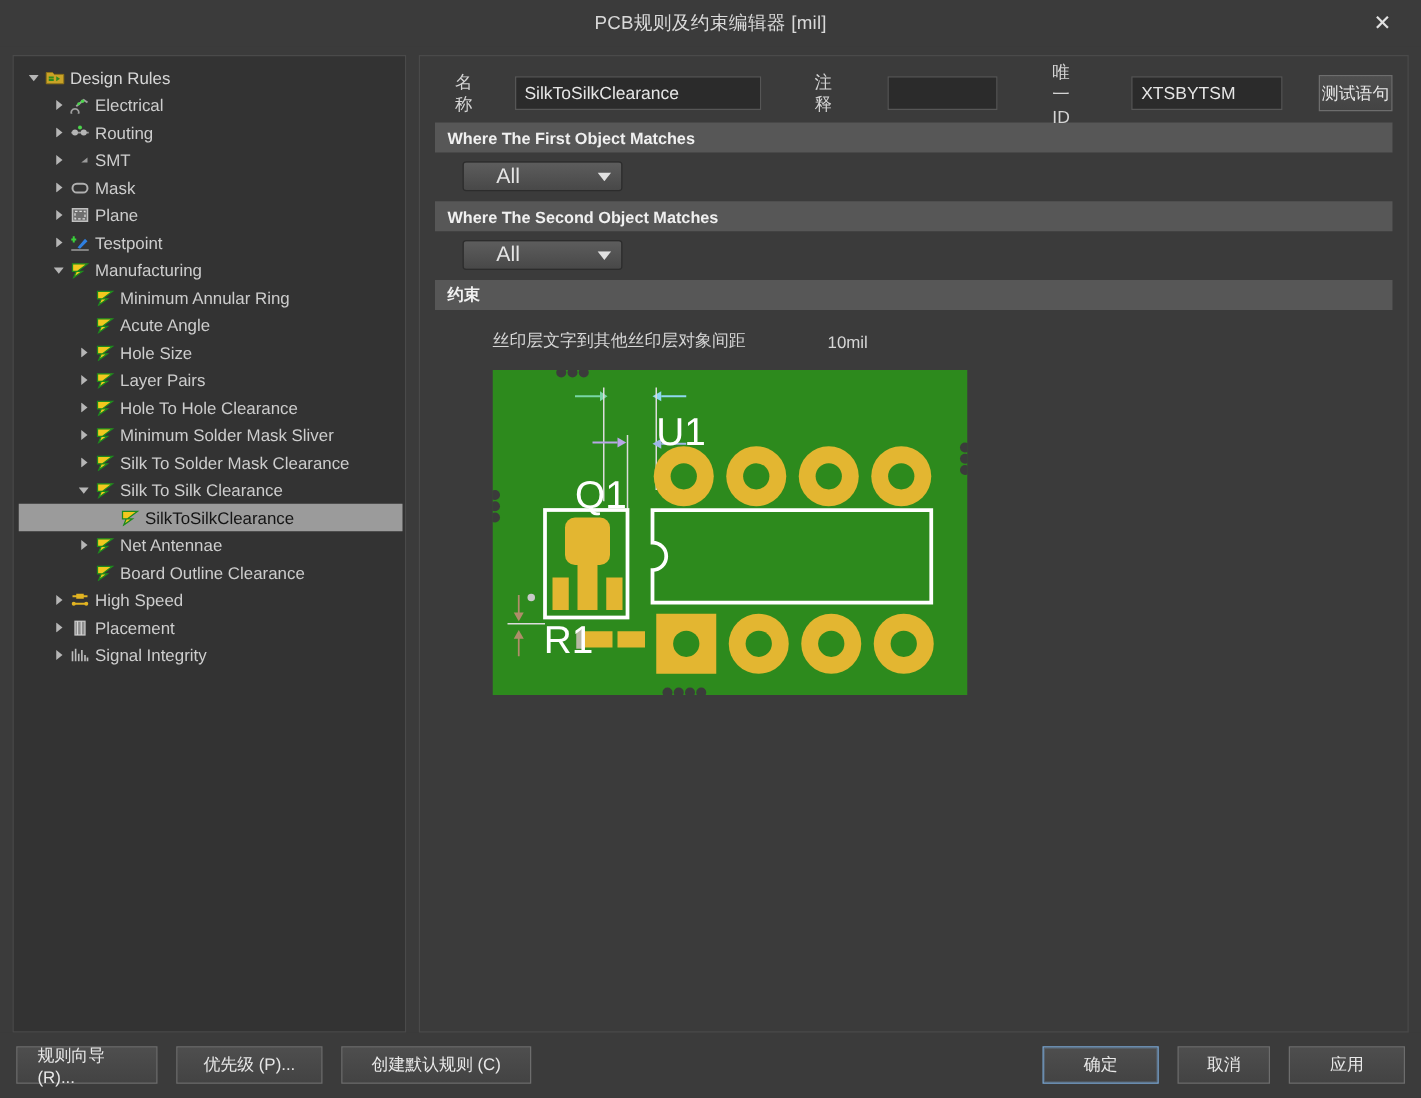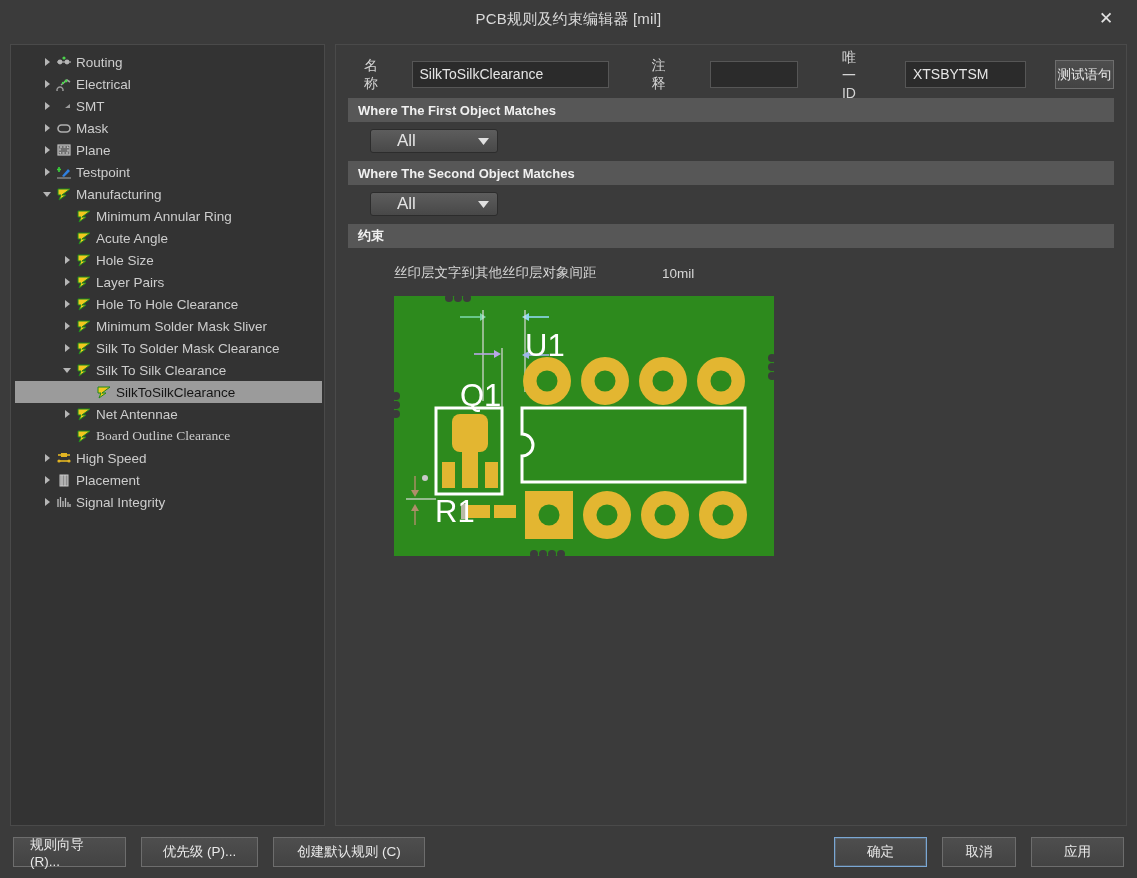--- a/index.html
+++ b/index.html
@@ -102,20 +102,51 @@
 
   <div class="titlebar">
     <div class="title">PCB规则及约束编辑器 [mil]</div>
     <div class="closebtn">✕</div>
   </div>
 
   <div class="content">
 
     <div class="treepanel">
       <div class="tree" id="tree">
+          <div class="node" style="padding-left: 4px;">
+            <span class="exp">
+              <svg width="8" height="8" viewBox="0 0 8 8">
+                <path fill="#b6b6b6" d="M0 2 L8 2 L4 7 Z"></path>
+              </svg>
+            </span>
+            <span class="ic">
+              <svg width="16" height="14" viewBox="0 0 16 14">
+                <path d="M1 3 h5 l1.5 1.5 H15 V12 H1 Z" fill="#c9a227" stroke="#8f7316" stroke-width="0.8"></path>
+                <path d="M3 7 h4 M3 9 h4" stroke="#2d8a1d" stroke-width="1.6"></path>
+                <path d="M9 6 l3 2 l-3 2 Z" fill="#2d8a1d"></path>
+              </svg>
+            </span>
+            <span class="lbl root">Design Rules</span>
+          </div>
+          <div class="node" style="padding-left: 24px;">
+            <span class="exp">
+              <svg width="8" height="8" viewBox="0 0 8 8">
+                <path fill="#b6b6b6" d="M2 0 L7 4 L2 8 Z"></path>
+              </svg>
+            </span>
+            <span class="ic">
+              <svg width="16" height="14" viewBox="0 0 16 14">
+                <path d="M4 10 a3 3 0 1 0 0.01 0" fill="none" stroke="#9e9e9e" stroke-width="1.4"></path>
+                <path d="M5 8 L11 3 L14 5" fill="none" stroke="#9e9e9e" stroke-width="1.6"></path>
+                <circle cx="10" cy="4" r="1.4" fill="#4bd44b"></circle>
+                <circle cx="7" cy="6" r="1.2" fill="#4bd44b"></circle>
+              </svg>
+            </span>
+            <span class="lbl">Electrical</span>
+          </div>
           <div class="node" style="padding-left: 24px;">
             <span class="exp">
               <svg width="8" height="8" viewBox="0 0 8 8">
                 <path fill="#b6b6b6" d="M2 0 L7 4 L2 8 Z"></path>
               </svg>
             </span>
             <span class="ic">
               <svg width="16" height="14" viewBox="0 0 16 14">
                 <line x1="1" y1="7" x2="15" y2="7" stroke="#9e9e9e" stroke-width="1.4"></line>
                 <circle cx="4" cy="7" r="2.4" fill="#b5b5b5"></circle>
@@ -126,36 +157,20 @@
             <span class="lbl">Routing</span>
           </div>
           <div class="node" style="padding-left: 24px;">
             <span class="exp">
               <svg width="8" height="8" viewBox="0 0 8 8">
                 <path fill="#b6b6b6" d="M2 0 L7 4 L2 8 Z"></path>
               </svg>
             </span>
             <span class="ic">
               <svg width="16" height="14" viewBox="0 0 16 14">
-                <path d="M4 10 a3 3 0 1 0 0.01 0" fill="none" stroke="#9e9e9e" stroke-width="1.4"></path>
-                <path d="M5 8 L11 3 L14 5" fill="none" stroke="#9e9e9e" stroke-width="1.6"></path>
-                <circle cx="10" cy="4" r="1.4" fill="#4bd44b"></circle>
-                <circle cx="7" cy="6" r="1.2" fill="#4bd44b"></circle>
-              </svg>
-            </span>
-            <span class="lbl">Electrical</span>
-          </div>
-          <div class="node" style="padding-left: 24px;">
-            <span class="exp">
-              <svg width="8" height="8" viewBox="0 0 8 8">
-                <path fill="#b6b6b6" d="M2 0 L7 4 L2 8 Z"></path>
-              </svg>
-            </span>
-            <span class="ic">
-              <svg width="16" height="14" viewBox="0 0 16 14">
                 <path d="M1 9 h8 l5 -4 v4 Z" fill="#9b9b9b"></path>
               </svg>
             </span>
             <span class="lbl">SMT</span>
           </div>
           <div class="node" style="padding-left: 24px;">
             <span class="exp">
               <svg width="8" height="8" viewBox="0 0 8 8">
                 <path fill="#b6b6b6" d="M2 0 L7 4 L2 8 Z"></path>
               </svg>
@@ -320,21 +335,21 @@
                 <path fill="#b6b6b6" d="M2 0 L7 4 L2 8 Z"></path>
               </svg>
             </span>
             <span class="ic">
               <svg width="16" height="14" viewBox="0 0 16 14">
                 <path d="M2 2 L14 2 L6 8 L10 8 L3 13 L5 8 L2 8 Z" fill="#f2c81e" stroke="#1d8a1d" stroke-width="1"></path>
               </svg>
             </span>
             <span class="lbl">Net Antennae</span>
           </div>
-          <div class="node" style="padding-left: 44px; font-family: Liberation Serif, serif;">
+          <div class="node" style="padding-left: 44px;">
             <span class="exp"></span>
             <span class="ic">
               <svg width="16" height="14" viewBox="0 0 16 14">
                 <path d="M2 2 L14 2 L6 8 L10 8 L3 13 L5 8 L2 8 Z" fill="#f2c81e" stroke="#1d8a1d" stroke-width="1"></path>
               </svg>
             </span>
             <span class="lbl">Board Outline Clearance</span>
           </div>
           <div class="node" style="padding-left: 24px;">
             <span class="exp">

